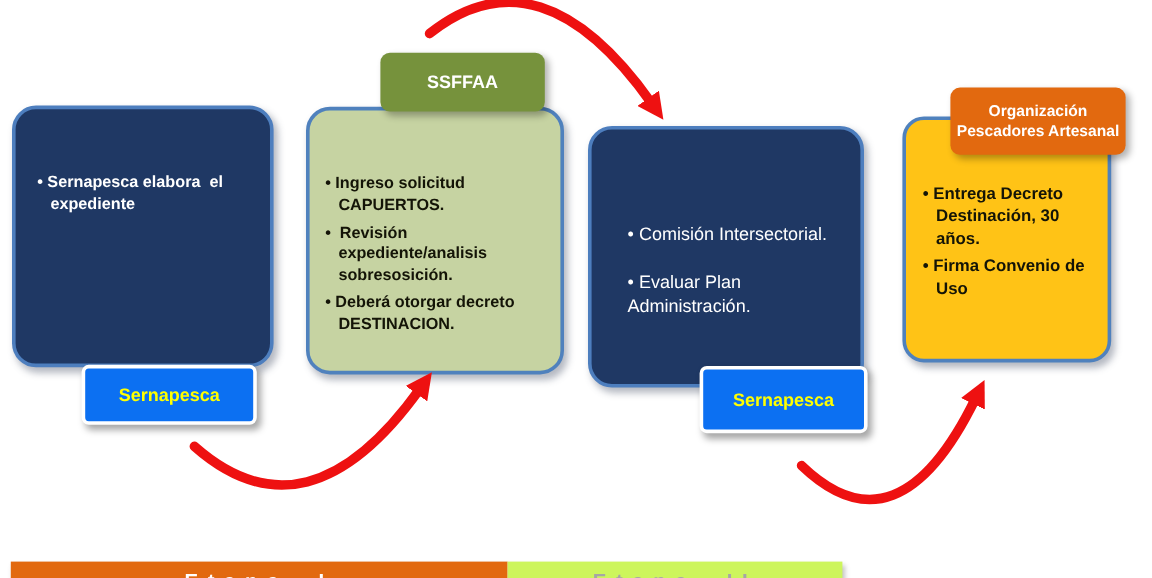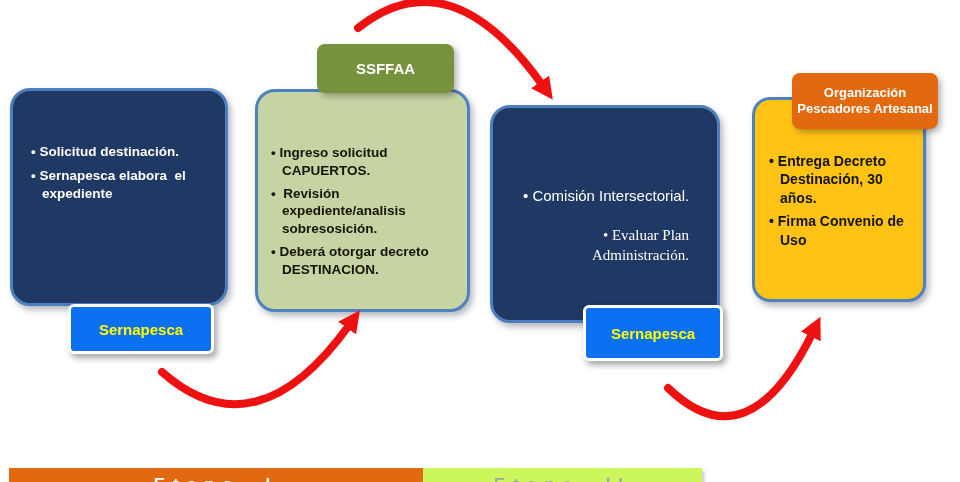--- a/index.html
+++ b/index.html
@@ -35,21 +35,21 @@
   }
   .box2 li{margin-bottom:5px;}
 
   .box3{
     left:490px;top:105px;width:230px;height:218px;
     background:#1F3864;border:3px solid #4D7EBE;
     color:#ffffff;font-weight:normal;font-size:15px;
     padding:78px 10px 0 30px;
   }
   .box3 li:nth-child(2){
-    text-align:right;text-indent:0;padding-left:0;margin-top:20px;padding-right:18px;font-family:Liberation Serif, serif;
+    text-align:left;text-indent:0;padding-left:0;margin-top:20px;padding-right:18px;
   }
 
   .box4{
     left:752px;top:97px;width:174px;height:205px;
     background:#FFC316;border:3px solid #4F81BD;
     color:#141407;font-weight:bold;font-size:14px;
     padding:52px 18px 0 14px;border-radius:18px;
   }
   .box4 li{margin-bottom:5px;}
 
@@ -103,21 +103,20 @@
         <path d="M0,0 L22,11 L0,22 z" fill="#EE1111"></path>
       </marker>
     </defs>
     <path d="M 358 28 Q 450 -45 543 86" fill="none" stroke="#EE1111" stroke-width="8" stroke-linecap="round" marker-end="url(#ah)"></path>
     <path d="M 162 372 Q 256 455 350 324" fill="none" stroke="#EE1111" stroke-width="8" stroke-linecap="round" marker-end="url(#ah)"></path>
     <path d="M 668 388 Q 748 465 813 332" fill="none" stroke="#EE1111" stroke-width="8" stroke-linecap="round" marker-end="url(#ah)"></path>
   </svg>
 
   <div class="box box1">
     <ul>
-      <li>• Solicitud destinación.</li>
       <li>• Sernapesca elabora  el expediente</li>
     </ul>
   </div>
   <div class="badge badge1">Sernapesca</div>
 
   <div class="tab tab-ssffaa">SSFFAA</div>
   <div class="box box2">
     <ul>
       <li>• Ingreso solicitud CAPUERTOS.</li>
       <li>•  Revisión expediente/analisis sobresosición.</li>

